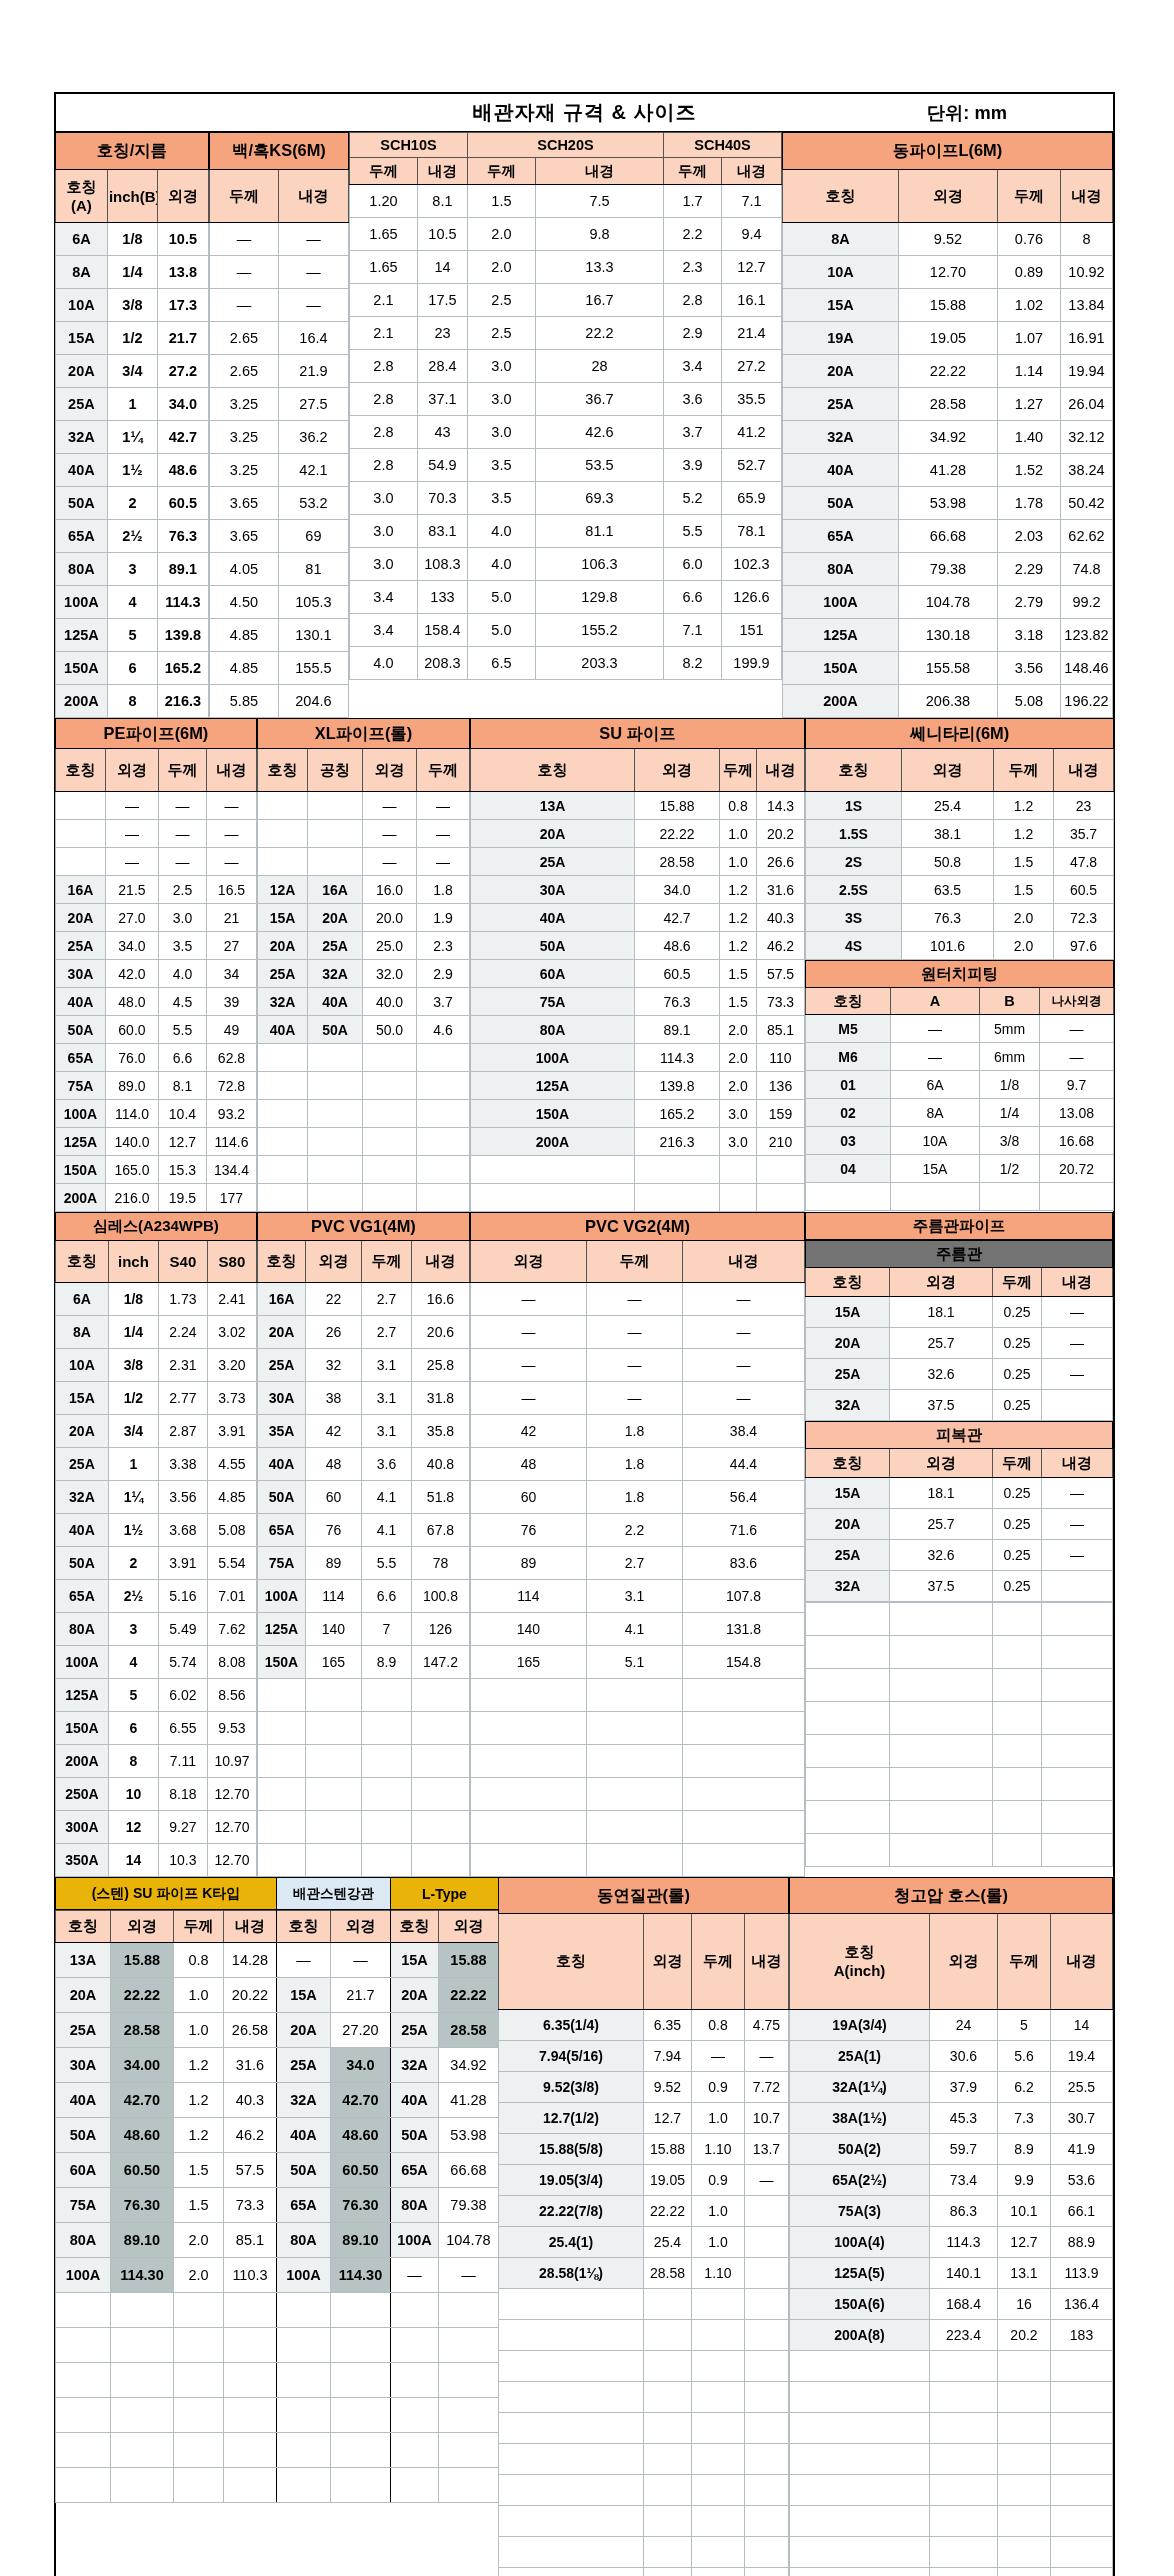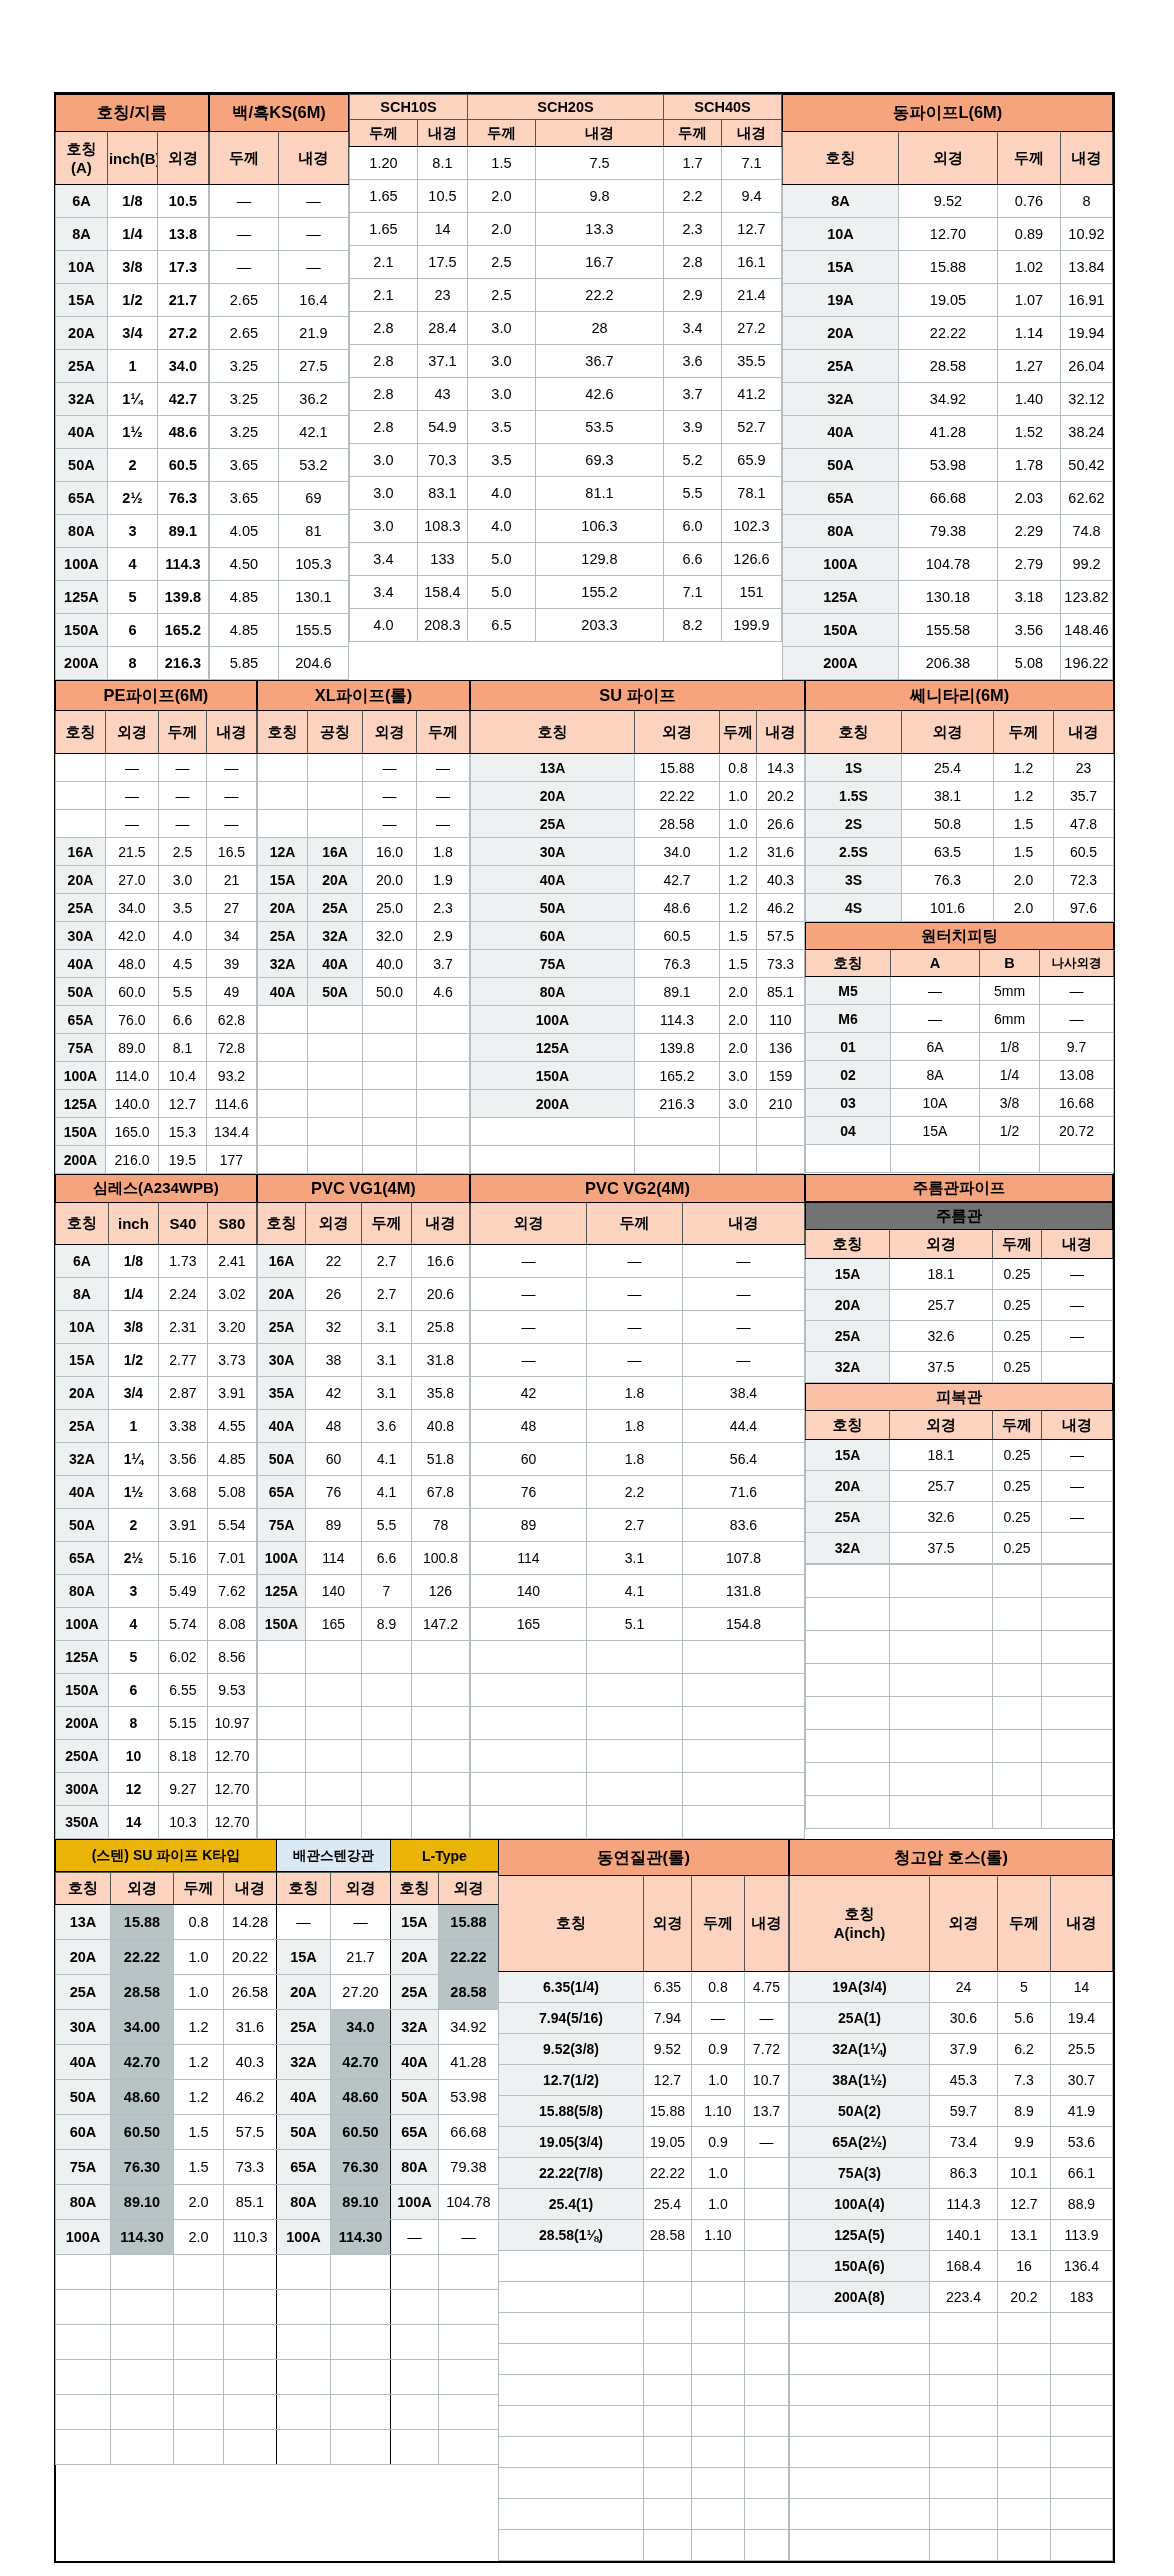--- a/index.html
+++ b/index.html
@@ -45,20 +45,24 @@
   .b4r tbody td{height:30px;}
   .prewrap{white-space:pre-line;line-height:1.25;}
   .stack{display:flex;flex-direction:column;}
 </style>
 </head>
 <body>
 
 <div class="sheet">
   <div class="frame">
 
+    <div class="titlebar">
+      <span class="main-title">배관자재 규격 &amp; 사이즈</span>
+      <span class="unit">단위: mm</span>
+    </div>
 
     <div class="band b1">
 
       <table style="width:153px">
         <colgroup>
             <col style="width:52px">
             <col style="width:50px">
             <col style="width:51px">
           </colgroup>
         <thead>
@@ -1052,21 +1056,21 @@
             </tr>
             <tr>
               <td class="lbl">150A</td>
               <td class="bld">6</td>
               <td>6.55</td>
               <td>9.53</td>
             </tr>
             <tr>
               <td class="lbl">200A</td>
               <td class="bld">8</td>
-              <td>5.15</td>
+              <td>7.11</td>
               <td>10.97</td>
             </tr>
             <tr>
               <td class="lbl">250A</td>
               <td class="bld">10</td>
               <td>8.18</td>
               <td>12.70</td>
             </tr>
             <tr>
               <td class="lbl">300A</td>

